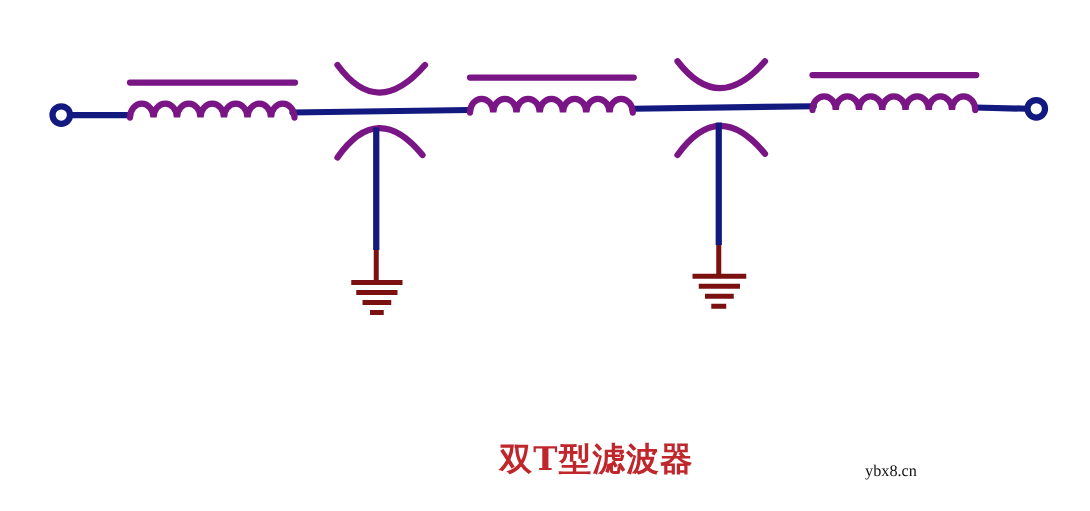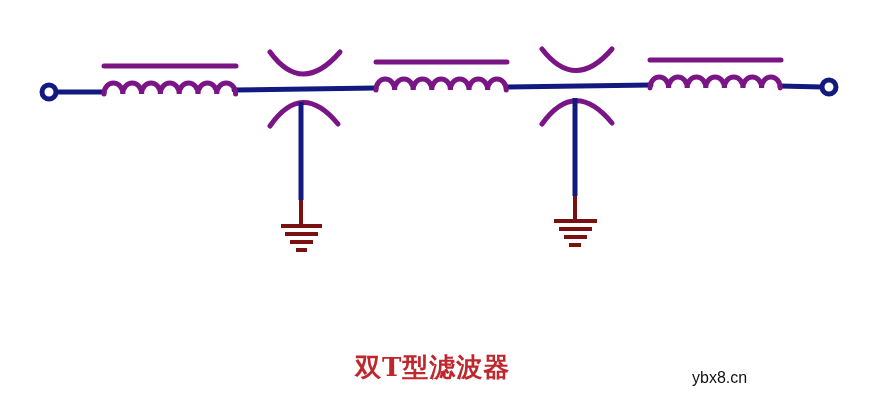--- a/index.html
+++ b/index.html
@@ -1,25 +1,25 @@
 <!DOCTYPE html>
 <html><head>
   <meta charset="utf-8">
   <style>
     html, body { margin: 0; padding: 0; background: #ffffff; }
     body { width: 872px; height: 409px; position: relative; overflow: hidden; font-family: "DejaVu Sans", sans-serif; }
     #diagram { position: absolute; left: 0; top: 0; width: 872px; height: 409px; }
     .caption {
-      position: absolute; left: 355px; top: 350px; width: 200px; text-align: left;
+      position: absolute; left: 355px; top: 350px; width: 200px; text-align: right;
       font-family: "DejaVu Serif", serif; font-weight: bold; font-size: 26px;
       color: #c0272d; letter-spacing: 1px;
     }
     .watermark {
       position: absolute; left: 692px; top: 369px;
-      font-family: Liberation Sans, sans-serif; font-size: 16px; color: #111111;
+      font-family: Liberation Serif, serif; font-size: 13px; color: #111111;
     }
   </style>
 </head>
 <body>
 
 <svg id="diagram" viewBox="0 0 872 409" xmlns="http://www.w3.org/2000/svg">
 
   <g stroke="#121a80" stroke-width="5" fill="none" stroke-linecap="round">
     <line x1="56" y1="92" x2="104" y2="92"></line>
     <line x1="234" y1="90" x2="376" y2="88"></line>

